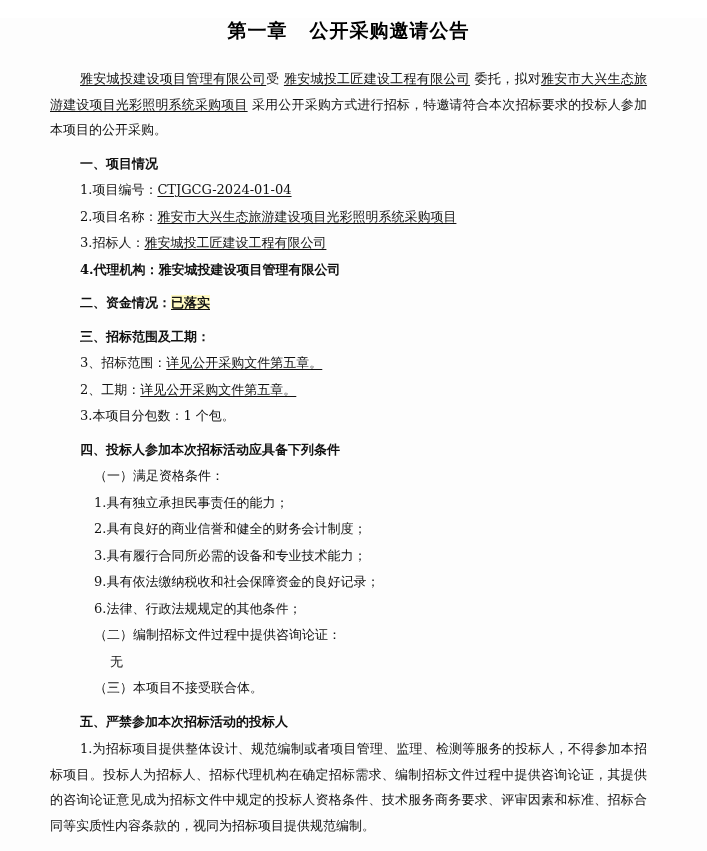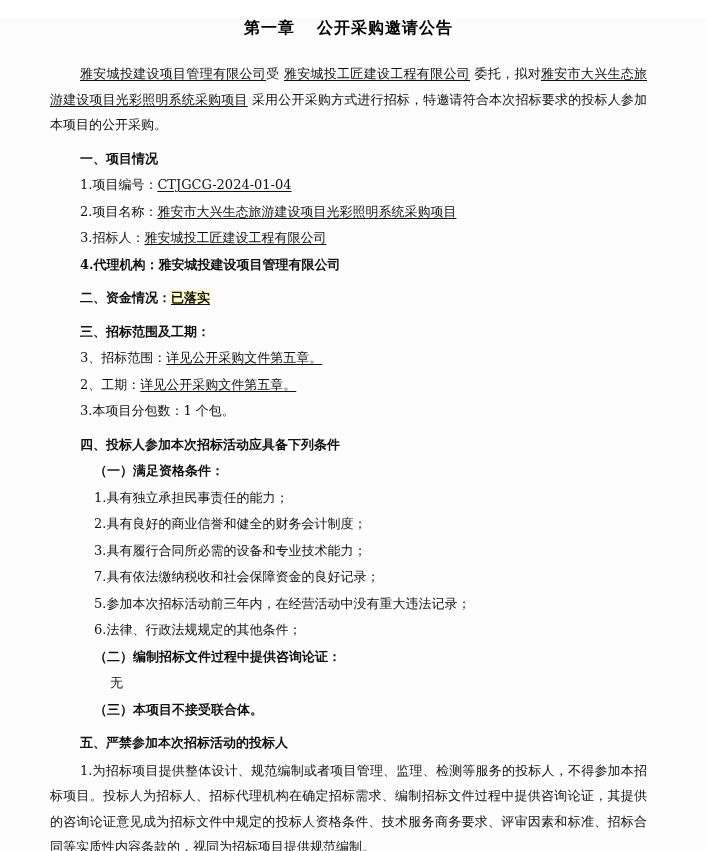--- a/index.html
+++ b/index.html
@@ -18,21 +18,21 @@
   .page {
     position: relative;
     width: 707px;
     height: 851px;
     box-sizing: border-box;
     padding: 0 60px 0 50px;
     background: #fdfdfd;
   }
   .doc-title {
     text-align: center;
-    font-size: 16px;
+    font-size: 19px;
     font-weight: bold;
     letter-spacing: 1px;
     margin-top: 18px;
     margin-bottom: 22px;
     color: #000;
   }
   .doc-title .gap {
     display: inline-block;
     width: 22px;
   }
@@ -69,21 +69,21 @@
     text-indent: 30px;
     font-weight: bold;
     margin-top: 1px;
   }
   .sub {
     text-indent: 44px;
     margin-top: 1px;
   }
   .sub-b {
     text-indent: 44px;
-    font-weight: bold;
+    font-weight: normal;
     margin-top: 1px;
   }
   .sub-none {
     text-indent: 60px;
     margin-top: 1px;
   }
   .para-block {
     text-indent: 30px;
     text-align: justify;
     margin-top: 2px;
@@ -128,22 +128,21 @@
     <span>2、工期：</span><span class="u">详见公开采购文件第五章。</span>&nbsp;
   </p>
   <p class="item">3.本项目分包数：1 个包。</p>
 
   <p class="lvl1">四、投标人参加本次招标活动应具备下列条件</p>
 
   <p class="sub-b">（一）满足资格条件：</p>
   <p class="sub">1.具有独立承担民事责任的能力；</p>
   <p class="sub">2.具有良好的商业信誉和健全的财务会计制度；</p>
   <p class="sub">3.具有履行合同所必需的设备和专业技术能力；</p>
-  <p class="sub">7.具有依法缴纳税收和社会保障资金的良好记录；</p>
-  <p class="sub">5.参加本次招标活动前三年内，在经营活动中没有重大违法记录；</p>
+  <p class="sub">9.具有依法缴纳税收和社会保障资金的良好记录；</p>
   <p class="sub">6.法律、行政法规规定的其他条件；</p>
 
   <p class="sub-b">（二）编制招标文件过程中提供咨询论证：</p>
   <p class="sub-none">无</p>
 
   <p class="sub-b">（三）本项目不接受联合体。</p>
 
   <p class="lvl1">五、严禁参加本次招标活动的投标人</p>
   <p class="para-block">1.为招标项目提供整体设计、规范编制或者项目管理、监理、检测等服务的投标人，不得参加本招标项目。投标人为招标人、招标代理机构在确定招标需求、编制招标文件过程中提供咨询论证，其提供的咨询论证意见成为招标文件中规定的投标人资格条件、技术服务商务要求、评审因素和标准、招标合同等实质性内容条款的，视同为招标项目提供规范编制。</p>
 

